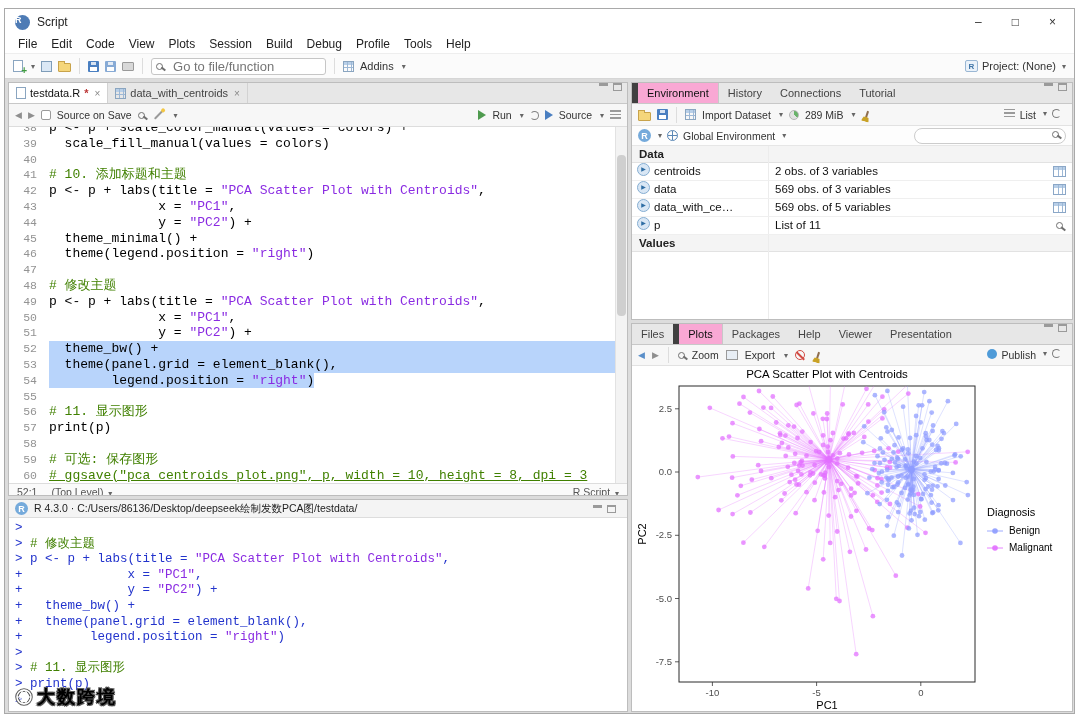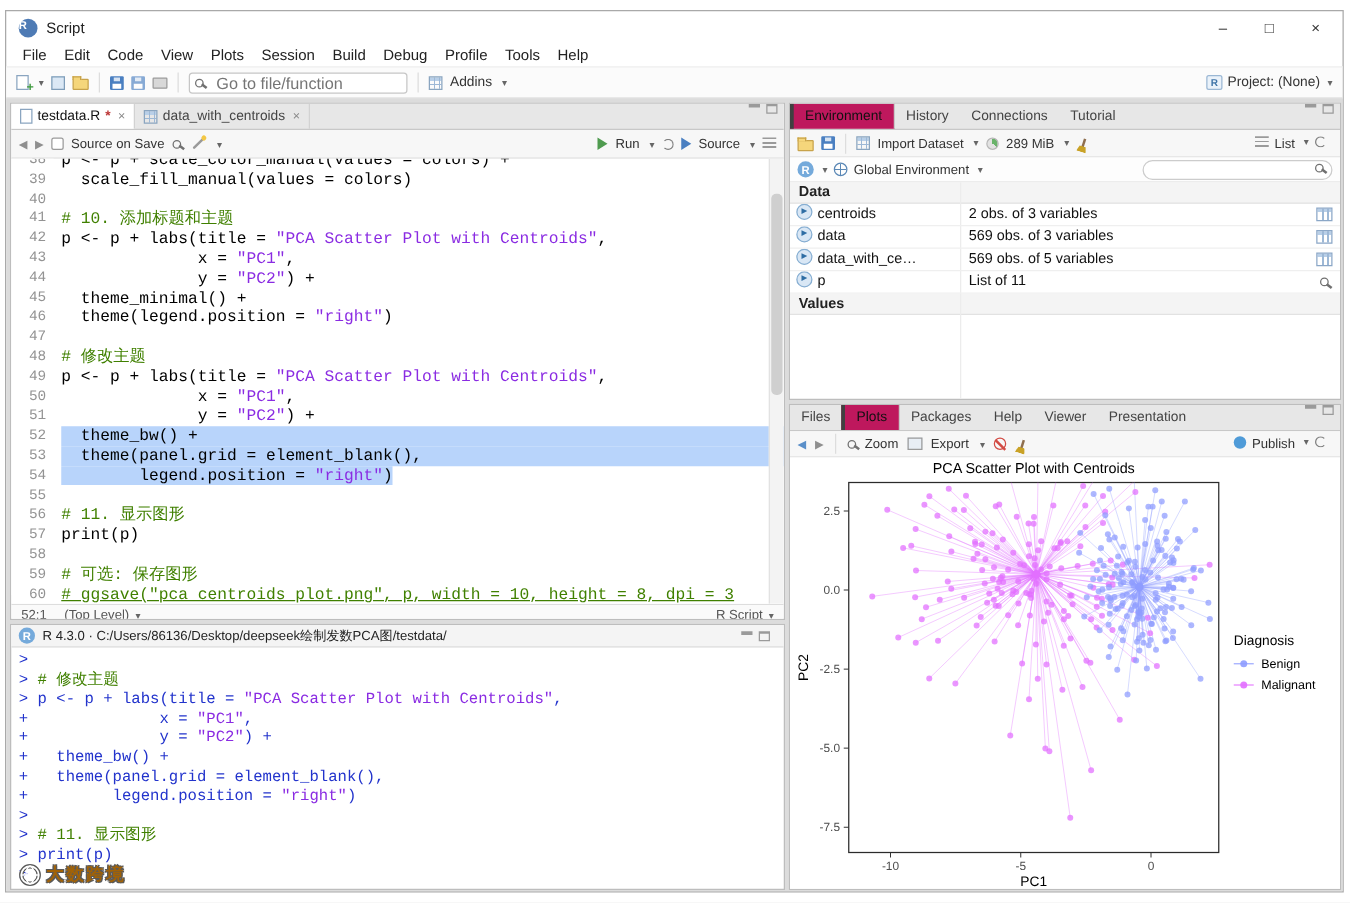--- a/index.html
+++ b/index.html
@@ -71,21 +71,21 @@
   .i-maxbox{width:9px;height:8px;border:1px solid #9a9a9a;border-top-width:2px;}
   
   .content{position:absolute;top:70px;left:0;right:0;bottom:0;background:#dcdcdc;}
   .pane{position:absolute;background:#fff;border:1px solid #bdbdbd;box-sizing:border-box;overflow:hidden;}
   .source-pane{left:3px;top:3px;width:620px;height:414px;}
   .console-pane{left:3px;top:420px;width:620px;height:213px;}
   .env-pane{left:626px;top:3px;width:442px;height:238px;}
   .plots-pane{left:626px;top:244px;width:442px;height:389px;}
   .tabstrip{height:20px;background:#e7e7e7;border-bottom:1px solid #c8c8c8;display:flex;align-items:stretch;font-size:11px;}
   .ptab{display:inline-flex;align-items:center;padding:0 9px;color:#444;}
-  .ptab.active{background:#be185d;border-right:1px solid #c8c8c8;border-left:3px solid #404040;color:#111;}
+  .ptab.active{background:#f9a8d4;border-right:1px solid #c8c8c8;border-left:6px solid #404040;color:#111;}
   .stab{display:inline-flex;align-items:center;gap:4px;padding:0 7px;color:#444;border-right:1px solid #d2d2d2;}
   .stab.active{background:#fff;color:#111;}
   .stab-label{font-size:11px;}
   .dirty{color:#b33;font-weight:bold;}
   .tab-close{color:#888;font-size:10px;margin-left:2px;}
   
   .srctoolbar{height:22px;display:flex;align-items:center;gap:6px;padding:0 6px;background:#f7f7f7;border-bottom:1px solid #ddd;font-size:10.5px;color:#333;}
   .srctb-right{margin-left:auto;display:flex;align-items:center;gap:6px;}
   .editor{position:relative;height:356px;display:flex;overflow:hidden;background:#fff;}
   .gutter{width:34px;background:#fff;color:#939393;text-align:right;padding-right:6px;box-sizing:border-box;
@@ -104,21 +104,21 @@
   .statusbar{height:16px;display:flex;align-items:center;gap:14px;padding:0 8px;background:#fafafa;border-top:1px solid #ddd;
     font-size:10.5px;color:#555;}
   .status-right{margin-left:auto;}
   
   .console-header{height:17px;display:flex;align-items:center;gap:6px;padding:0 6px;background:#f4f4f4;
     border-bottom:1px solid #ddd;font-size:10.5px;color:#222;}
   .console-body{padding:3px 0 0 6px;font-family:"Liberation Mono","DejaVu Sans Mono",monospace;
     font-size:12.5px;color:#2233cc;}
   .console-line{height:15.6px;line-height:15.6px;white-space:pre;}
   .watermark{position:absolute;left:6px;bottom:2px;display:flex;align-items:center;gap:4px;z-index:5;}
-  .wm-text{font-size:14px;font-weight:bold;color:#a16207;letter-spacing:2px;
+  .wm-text{font-size:18px;font-weight:bold;color:#000000;letter-spacing:2px;
     text-shadow:-1px -1px 0 #5a5a5a,1px -1px 0 #5a5a5a,-1px 1px 0 #5a5a5a,1px 1px 0 #5a5a5a;}
   
   .envtoolbar{height:21px;display:flex;align-items:center;gap:6px;padding:0 6px;background:#f7f7f7;border-bottom:1px solid #e2e2e2;font-size:10.5px;color:#333;}
   .envtoolbar2{height:19px;display:flex;align-items:center;gap:5px;padding:0 6px;background:#fdfdfd;border-bottom:1px solid #e6e6e6;font-size:10.5px;color:#333;}
   .env-search{margin-left:auto;width:150px;height:14px;border:1px solid #ccc;border-radius:8px;background:#fff;position:relative;}
   .env-search .i-mag{position:absolute;right:6px;top:2px;}
   .env-grid{position:relative;font-size:11.5px;}
   .env-grid::before{content:'';position:absolute;left:136px;top:0;bottom:-120px;width:1px;background:#ececec;}
   .env-header{height:16px;line-height:16px;background:#f4f4f4;border-bottom:1px solid #e2e2e2;font-weight:bold;padding-left:7px;color:#222;}
   .env-row{height:17px;line-height:17px;border-bottom:1px solid #efefef;display:flex;align-items:center;position:relative;}

